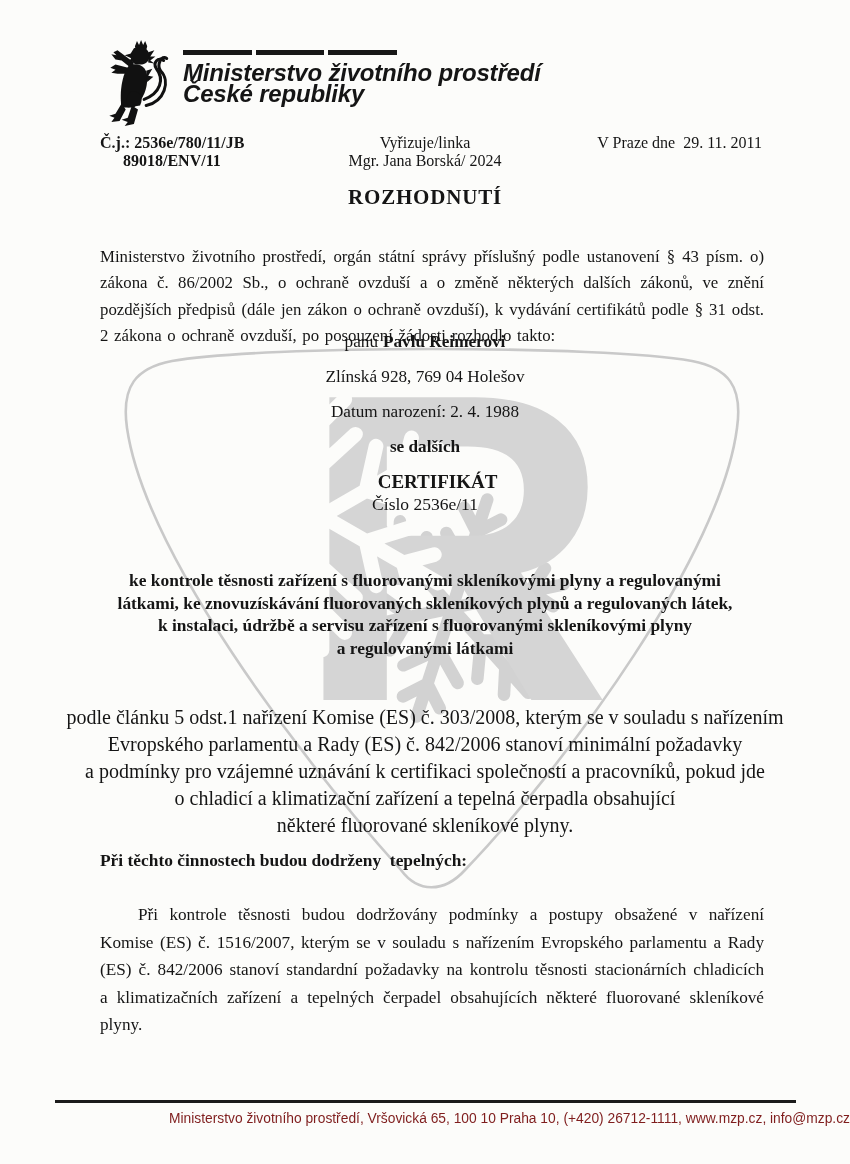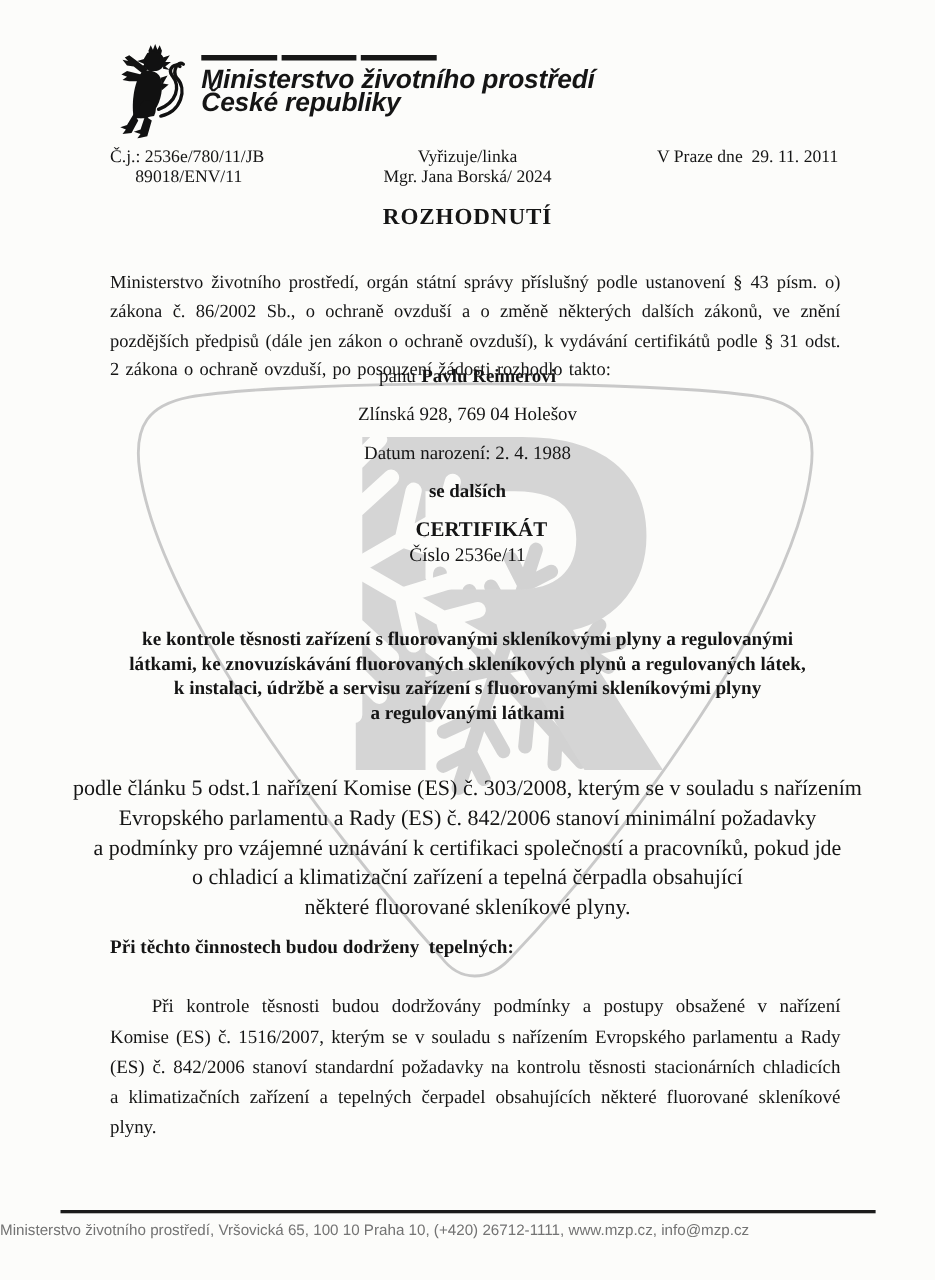--- a/index.html
+++ b/index.html
@@ -17,21 +17,21 @@
   }
   
   .letterhead{position:absolute;top:40px;left:106px;display:flex;align-items:flex-start;}
   .emblem{width:64px;height:86px;flex:0 0 auto;}
   .mzp-text{margin-left:13px;padding-top:10px;font-family:"Liberation Sans","DejaVu Sans",sans-serif;}
   .mzp-bar{display:flex;gap:4px;width:214px;height:5px;margin-bottom:7px;}
   .mzp-bar div{flex:1;background:#171717;}
   .org-line{font-size:24px;font-weight:bold;line-height:21px;letter-spacing:-0.2px;font-style:italic;}
   
   .ref-row{position:absolute;top:134px;left:0;right:0;font-size:16px;line-height:18px;}
-  .ref-left{position:absolute;left:100px;top:0;}
+  .ref-left{position:absolute;left:100px;top:0;font-weight:bold;}
   .ref-left .l2{padding-left:23px;}
   .ref-center{position:absolute;left:0;right:0;top:0;text-align:center;}
   .ref-right{position:absolute;right:88px;top:0;white-space:pre;}
   
   .doc-title{position:absolute;top:185px;left:0;right:0;text-align:center;
     font-size:21px;font-weight:bold;letter-spacing:0.8px;}
   
   .intro{position:absolute;top:227px;left:100px;width:664px;
     font-size:16.8px;line-height:26.5px;text-align:justify;word-spacing:1.5px;}
   .recipient-block{position:absolute;top:331px;left:0;right:0;text-align:center;font-size:17.2px;}
@@ -44,22 +44,22 @@
   .scope-block{position:absolute;top:569px;left:60px;right:60px;text-align:center;
     font-weight:bold;font-size:17.4px;line-height:22.5px;white-space:pre-line;}
   .legal-block{position:absolute;top:704px;left:60px;right:60px;text-align:center;
     font-size:20px;line-height:27px;white-space:pre-line;}
   .cond-heading{position:absolute;top:850px;left:100px;
     font-size:17.4px;font-weight:bold;white-space:pre;}
   .cond-para{position:absolute;top:884px;left:100px;width:664px;
     font-size:17.2px;line-height:27.5px;text-align:justify;text-indent:38px;word-spacing:2px;}
   
   .footer-rule{position:absolute;top:1100px;left:55px;right:54px;height:3px;background:#1b1b1b;}
-  .footer-text{position:absolute;top:1111px;left:0;right:0;text-align:left;
-    font-family:"Liberation Sans","DejaVu Sans",sans-serif;font-size:13.8px;color:#737373;}
+  .footer-text{position:absolute;top:1111px;left:0;right:0;text-align:right;
+    font-family:"Liberation Sans","DejaVu Sans",sans-serif;font-size:13.8px;color:#7f1d1d;}
   
   .watermark{position:absolute;top:328px;left:88px;width:676px;height:586px;z-index:0;}
   .content-layer{position:relative;z-index:1;}
 </style>
 </head>
 <body>
 
 <div class="page">
 
   <svg class="watermark" viewBox="0 0 676 586" aria-hidden="true">

